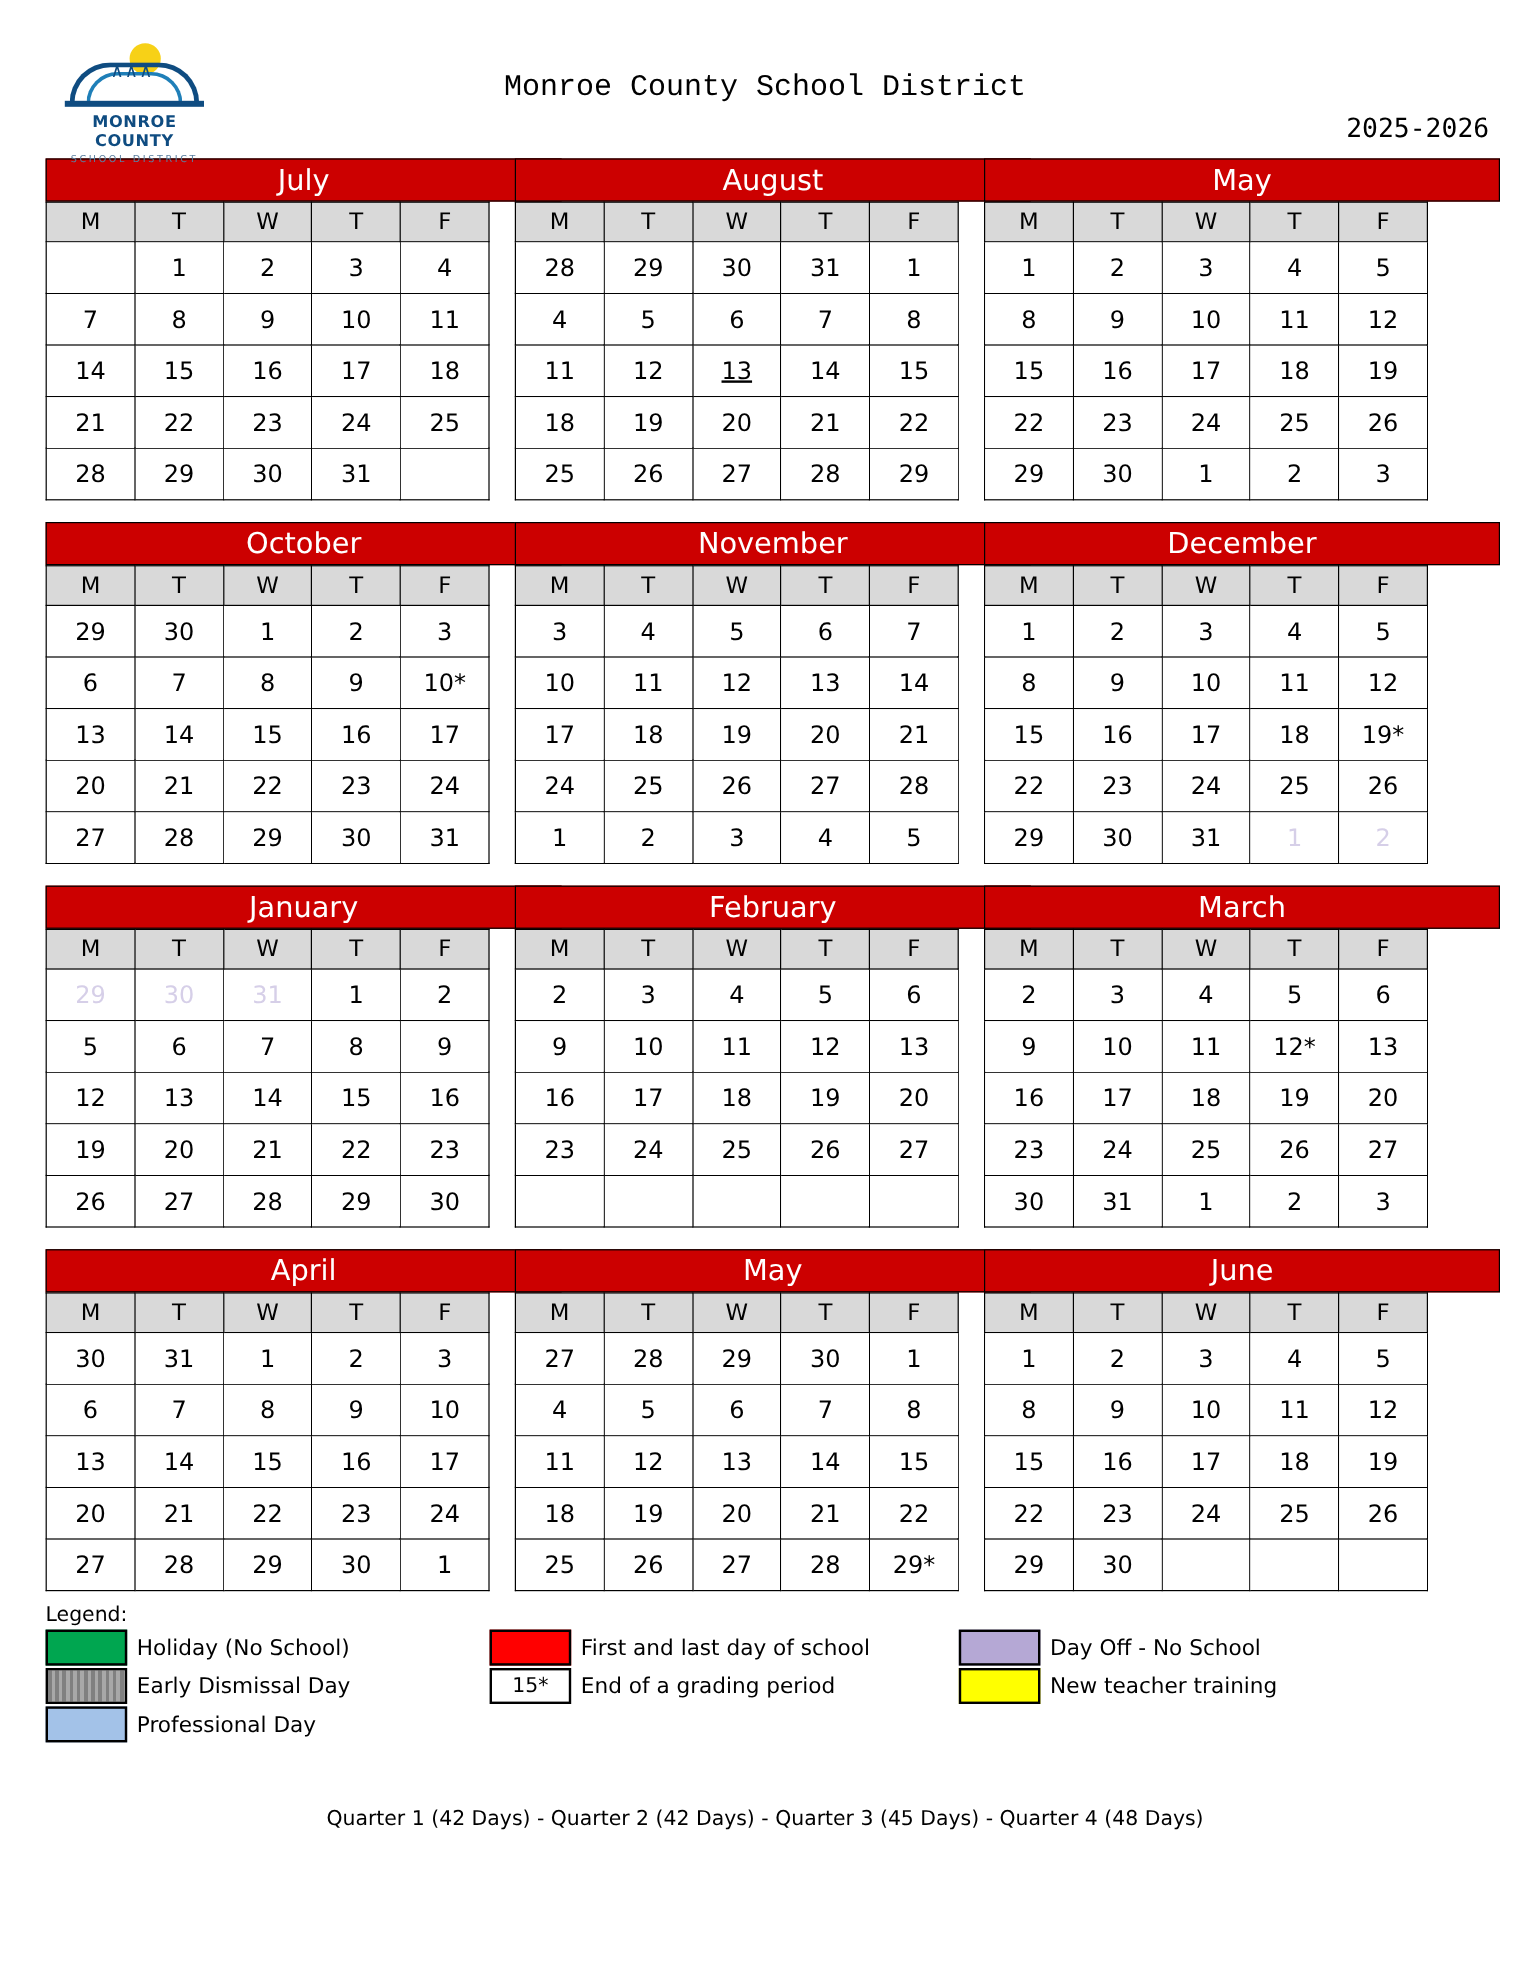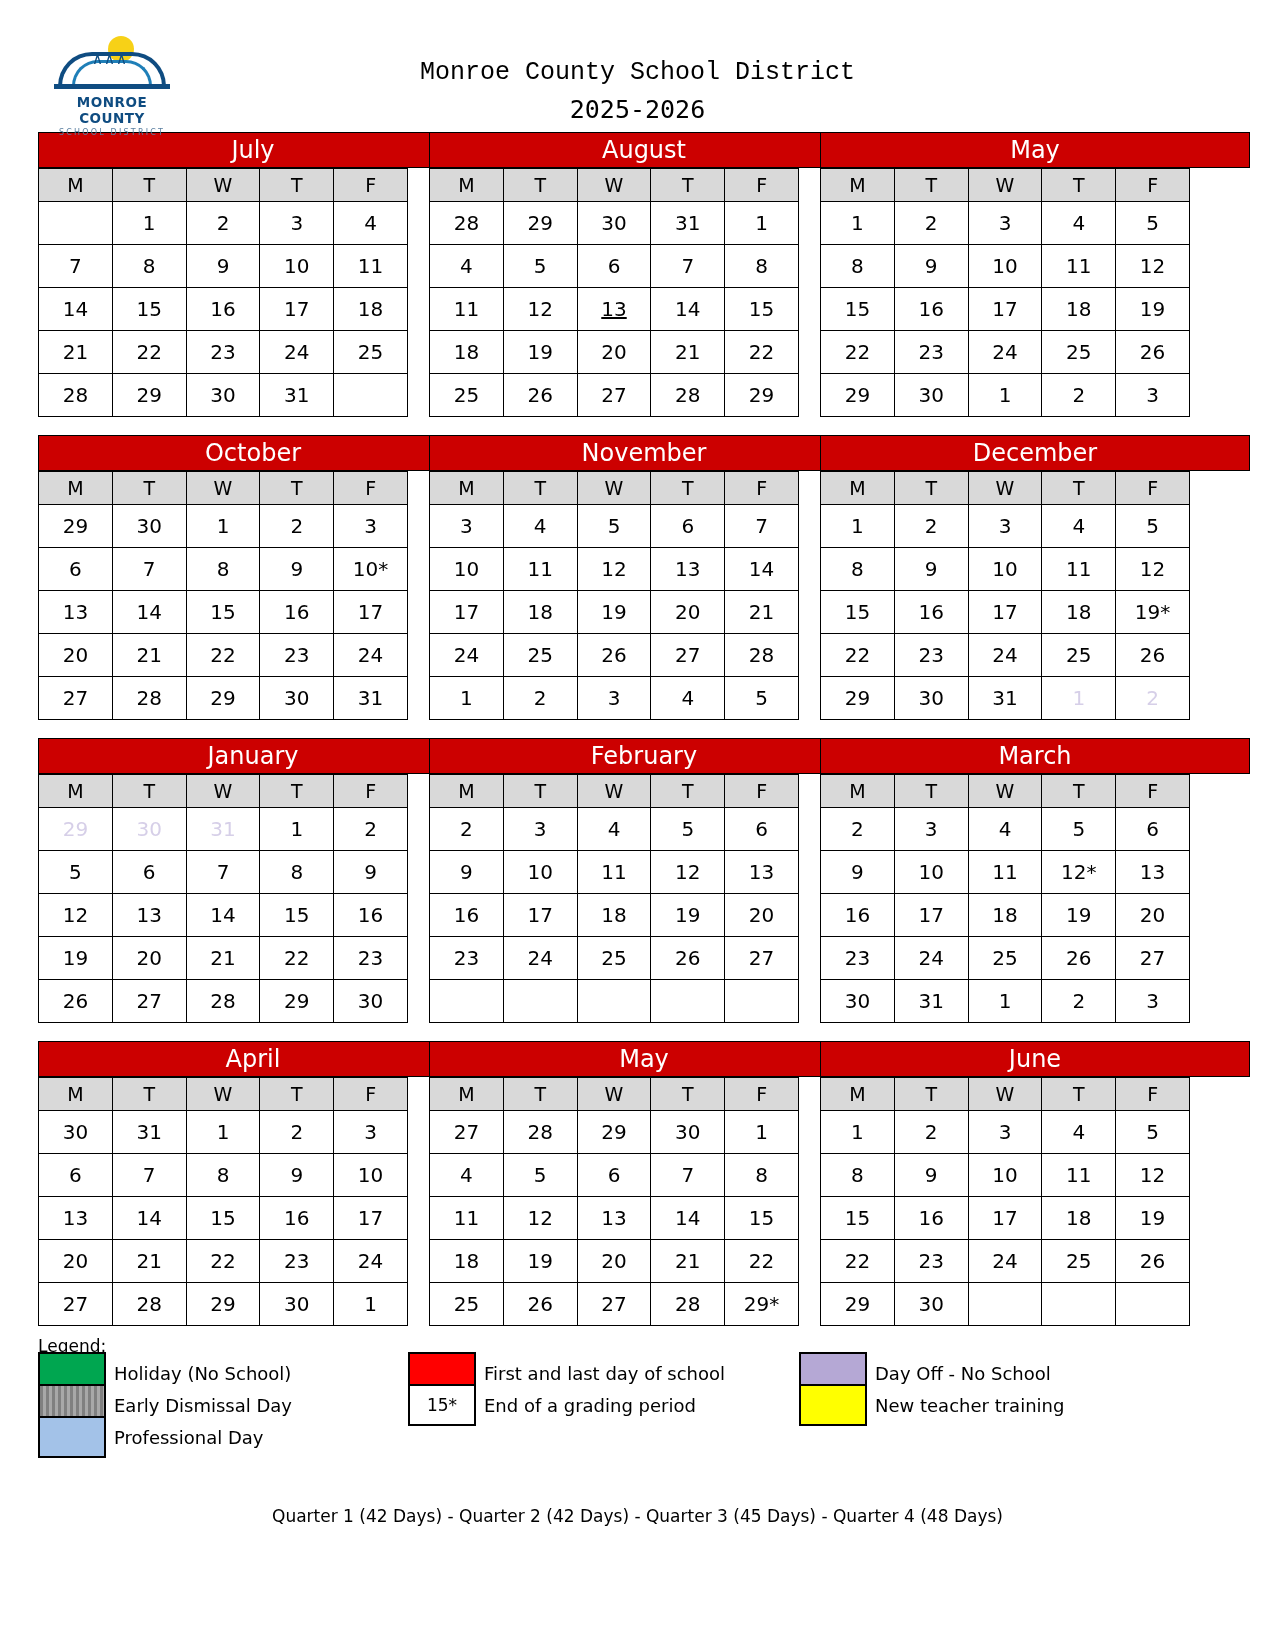--- a/index.html
+++ b/index.html
@@ -108,24 +108,25 @@
     text-align: center;
     padding-top: 28px;
   }
   .title-main {
     font-size: 25px;
     font-family: Liberation Mono, monospace;
     color: #000;
     letter-spacing: 0px;
   }
   .title-year {
-    font-size: 25px;
+    font-size: 22px;
     font-family: "DejaVu Sans Mono", monospace;
     color: #000;
     margin-top: 8px;
+    text-align: right;
   }
 
   
   .cal-grid {
     display: grid;
     grid-template-columns: repeat(3, 370px);
     column-gap: 21px;
     row-gap: 18px;
     margin-top: 6px;
     margin-left: 4px;
@@ -203,21 +204,21 @@
     column-gap: 0px;
   }
   .legend-item {
     display: flex;
     align-items: center;
     height: 30px;
     margin-bottom: 2px;
   }
   .sw {
     width: 68px;
-    height: 42px;
+    height: 30px;
     border: 2px solid #000;
     box-sizing: border-box;
     margin-right: 8px;
     flex: none;
     display: flex;
     align-items: center;
     justify-content: center;
     font-size: 17px;
     font-family: "DejaVu Sans", sans-serif;
   }

